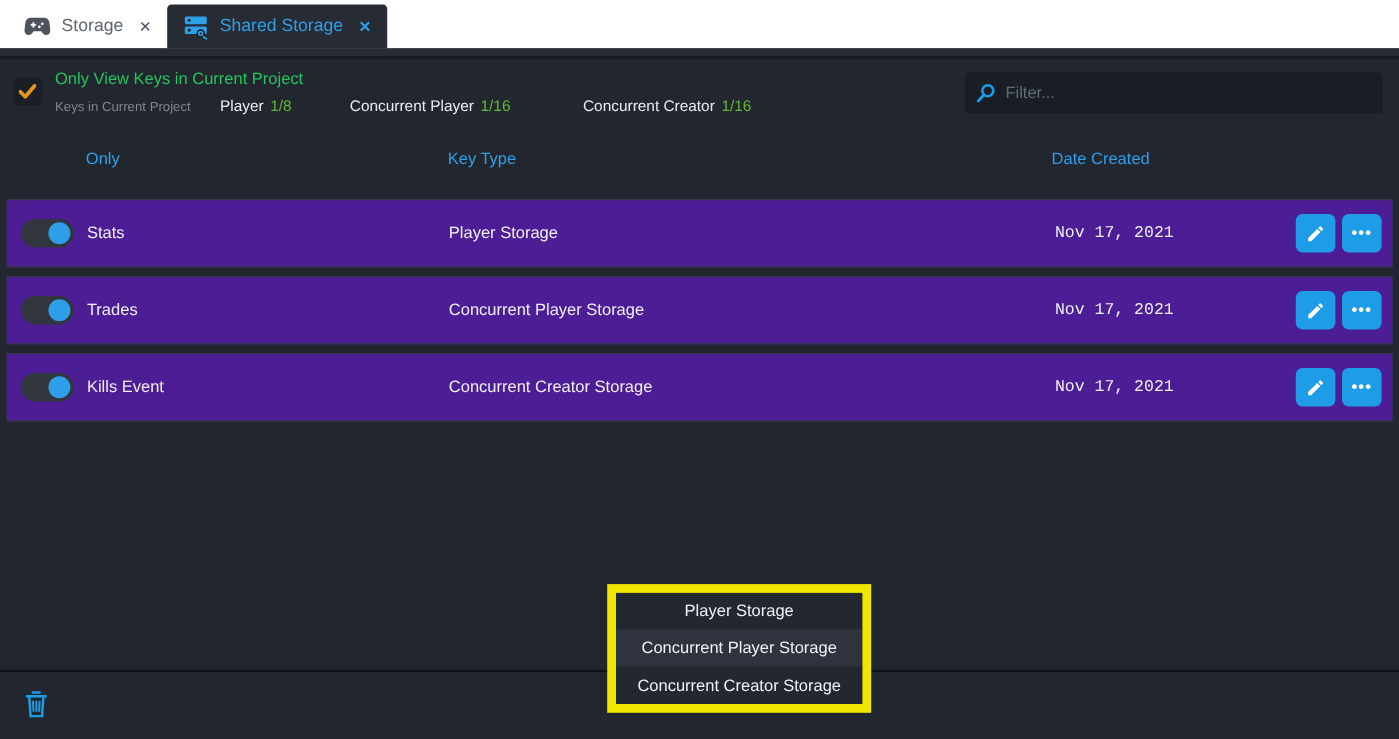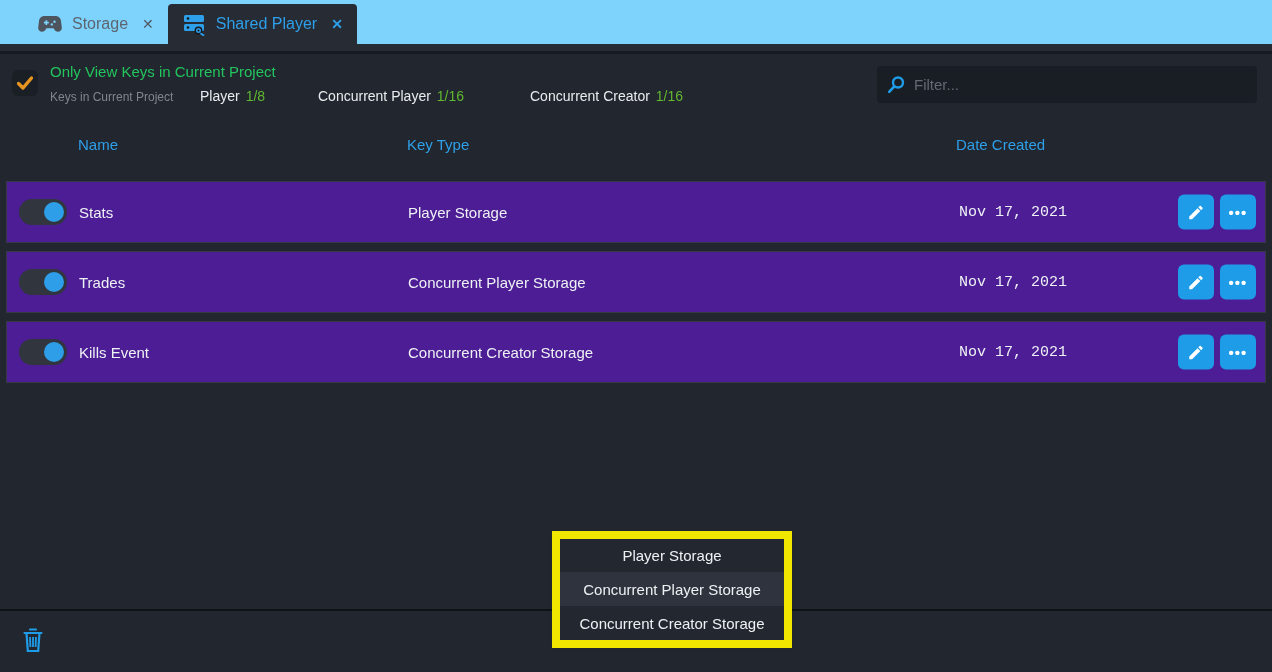--- a/index.html
+++ b/index.html
@@ -1,21 +1,21 @@
 <!DOCTYPE html>
 <html><head>
 <meta charset="utf-8">
 <style>
   * { box-sizing: border-box; margin: 0; padding: 0; }
   html,body { background:#14171d; }
   body { font-family:"Liberation Sans", sans-serif; }
   .app { position:relative; width:1272px; height:672px; background:#22262e; overflow:hidden; }
 
   
-  .tabbar { position:absolute; left:0; top:0; width:100%; height:44px; background:#7dd3fc; display:flex; align-items:flex-end; padding-left:24px; }
+  .tabbar { position:absolute; left:0; top:0; width:100%; height:44px; background:#ffffff; display:flex; align-items:flex-end; padding-left:8px; }
   .tab { height:40px; display:flex; align-items:center; gap:10px; padding:0 14px; border-radius:4px 4px 0 0; font-size:16px; }
   .tab.inactive { color:#5d6570; }
   .tab.active { background:#262b34; color:#2e9fe9; }
   .tab .close { font-size:14px; margin-left:4px; cursor:pointer; }
   .tab.inactive .close { color:#515864; }
   .tab.active .close { color:#2e9fe9; font-weight:bold; }
   .tab-icon { display:flex; align-items:center; }
 
   .top-strip { position:absolute; left:0; top:44px; width:100%; height:7px; background:#272b33; }
   .top-line  { position:absolute; left:0; top:51px; width:100%; height:3px; background:#171a20; }
@@ -82,21 +82,21 @@
         <svg width="24" height="24" viewBox="0 0 24 24">
           <rect x="2" y="3" width="20" height="7" rx="1.5" fill="#2e9fe9"></rect>
           <rect x="2" y="12" width="20" height="7" rx="1.5" fill="#2e9fe9"></rect>
           <circle cx="6" cy="6.5" r="1.3" fill="#14171d"></circle>
           <circle cx="6" cy="15.5" r="1.3" fill="#14171d"></circle>
           <circle cx="16.5" cy="18.5" r="3.2" fill="#2e9fe9" stroke="#14171d" stroke-width="1.4"></circle>
           <circle cx="16.5" cy="18.5" r="1" fill="#14171d"></circle>
           <rect x="19" y="20.5" width="4.5" height="1.8" transform="rotate(35 19 20.5)" fill="#2e9fe9"></rect>
         </svg>
       </span>
-      <span>Shared Player</span>
+      <span>Shared Storage</span>
       <span class="close">✕</span>
     </div>
   </div>
   <div class="top-strip"></div>
   <div class="top-line"></div>
 
   <div class="checkbox">
     <svg width="16" height="14" viewBox="0 0 16 14">
         <path d="M1.5 7.5 L6 12 L14.5 2" stroke="#e8951f" stroke-width="3.4" fill="none" stroke-linecap="round" stroke-linejoin="round"></path>
       </svg>
@@ -115,21 +115,21 @@
   </div>
 
   <div class="filter">
     <svg width="19" height="19" viewBox="0 0 19 19">
       <circle cx="11" cy="7.5" r="5" fill="none" stroke="#1f9ce8" stroke-width="2.4"></circle>
       <line x1="7.2" y1="11.5" x2="2.2" y2="16.8" stroke="#1f9ce8" stroke-width="2.6" stroke-linecap="round"></line>
     </svg>
     <input type="text" placeholder="Filter..." style="">
   </div>
 
-  <div class="colhdr c-name">Name</div>
+  <div class="colhdr c-name">Only</div>
   <div class="colhdr c-type">Key Type</div>
   <div class="colhdr c-date">Date Created</div>
 
   <div class="row r0">
     <div class="toggle">
         <div class="knob"></div>
       </div>
     <div class="name">Stats</div>
     <div class="ktype">Player Storage</div>
     <div class="date">Nov 17, 2021</div>

